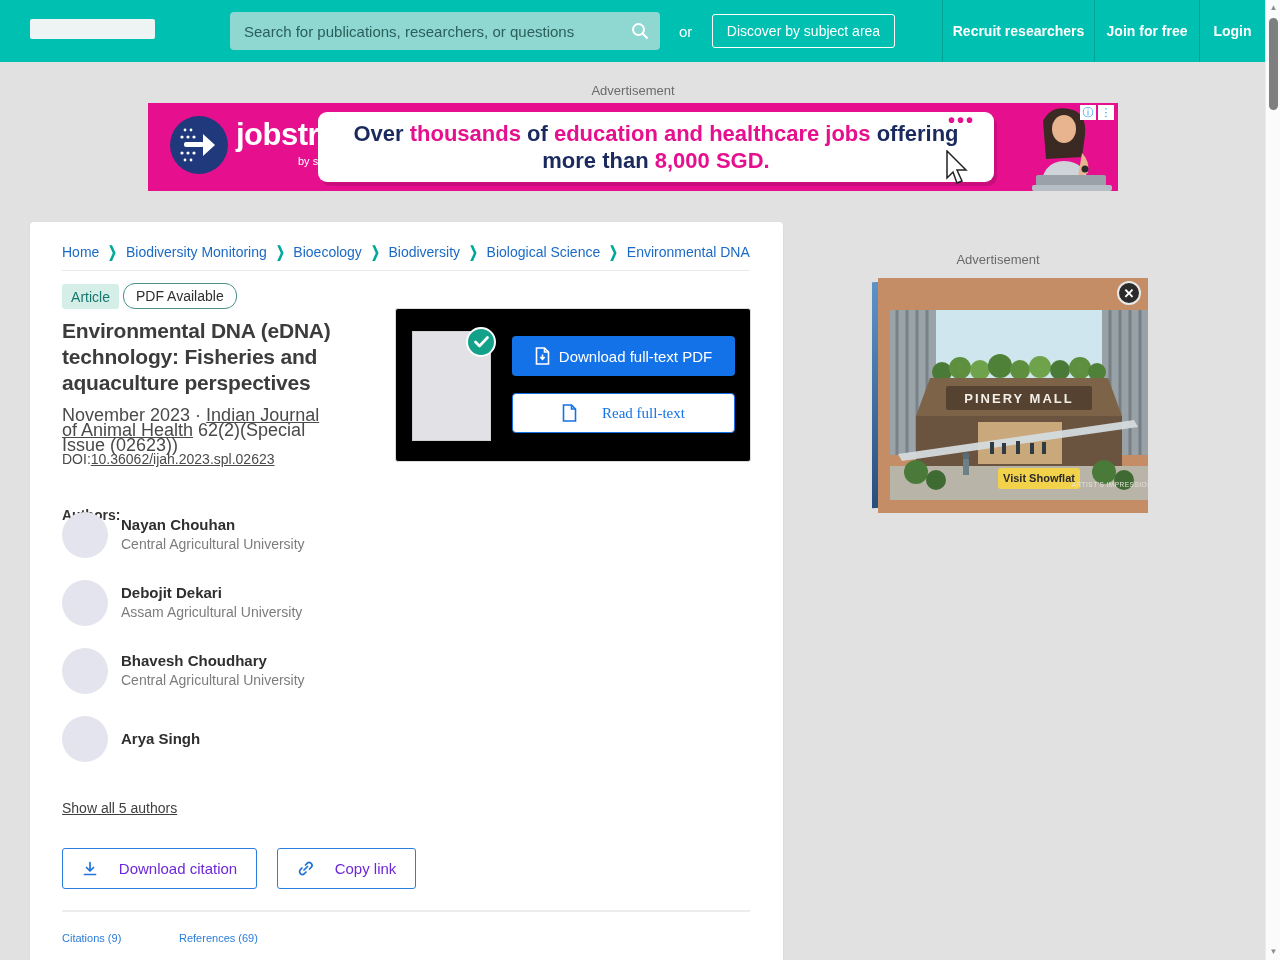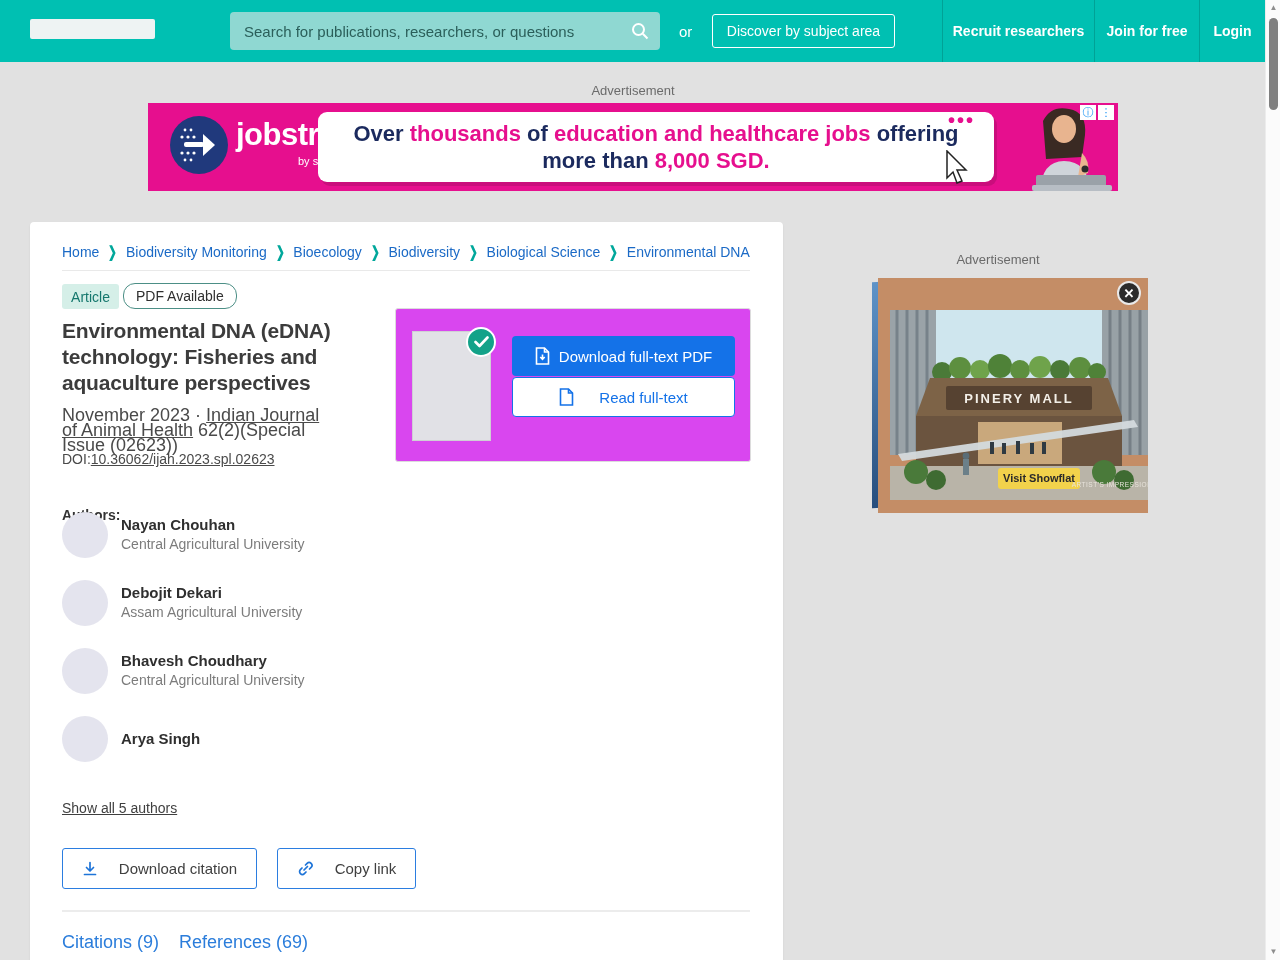--- a/index.html
+++ b/index.html
@@ -62,45 +62,45 @@
   .badge-pdf{position:absolute;left:93px;top:61px;height:26px;padding:0 12px;border:1px solid #4c8f86;color:#2f2f2f;
     font-size:14px;border-radius:12px;display:flex;align-items:center;justify-content:center;background:#fff;}
 
   .title{position:absolute;left:32px;top:96px;width:295px;font-size:21px;line-height:26px;font-weight:bold;color:#3c3c3c;letter-spacing:-0.2px;}
   .pubinfo{position:absolute;left:32px;top:186px;width:272px;font-size:18px;line-height:15px;color:#4a4a4a;}
   .pubinfo a{color:#4a4a4a;text-decoration:underline;cursor:pointer;}
   .doiline{position:absolute;left:32px;top:229px;font-size:14px;color:#4a4a4a;}
   .doiline a{color:#4a4a4a;text-decoration:underline;cursor:pointer;}
 
   
-  .dl-panel{position:absolute;left:365px;top:86px;width:356px;height:154px;border:1px solid #dcdcdc;border-radius:3px;background:#d946ef;}
+  .dl-panel{position:absolute;left:365px;top:86px;width:356px;height:154px;border:1px solid #dcdcdc;border-radius:3px;background:#000000;}
   .thumb{position:absolute;left:16px;top:22px;width:79px;height:110px;background:#e1e1e6;border:1px solid #cfcfd4;}
   .check-badge{position:absolute;left:70px;top:18px;width:30px;height:30px;border-radius:50%;background:var(--check);
     border:2px solid #fff;display:flex;align-items:center;justify-content:center;}
   .btn-primary{position:absolute;left:116px;top:27px;width:223px;height:40px;background:var(--blue);border:none;border-radius:4px;
     color:#fff;font-size:15px;font-family:"Liberation Sans",sans-serif;display:flex;align-items:center;justify-content:center;gap:9px;cursor:pointer;}
-  .btn-outline-b{position:absolute;left:116px;top:68px;width:223px;height:40px;background:#fff;border:1px solid var(--blue);border-radius:4px;
-    color:var(--blue);font-size:15px;font-family:Liberation Sans, sans-serif;display:flex;align-items:center;justify-content:center;gap:25px;cursor:pointer;}
+  .btn-outline-b{position:absolute;left:116px;top:84px;width:223px;height:40px;background:#fff;border:1px solid var(--blue);border-radius:4px;
+    color:var(--blue);font-size:15px;font-family:Liberation Serif, serif;display:flex;align-items:center;justify-content:center;gap:25px;cursor:pointer;}
 
   
   .authors-label{position:absolute;left:32px;top:258px;font-size:14px;font-weight:bold;color:#333;margin-top:27px;}
   .author-row{position:absolute;left:32px;width:300px;height:46px;}
   .avatar{position:absolute;left:0;top:0;width:46px;height:46px;border-radius:50%;background:#e4e4ee;cursor:pointer;}
   .a-name{position:absolute;left:59px;top:4px;font-size:15px;font-weight:bold;color:#2f2f2f;cursor:pointer;}
   .a-aff{position:absolute;left:59px;top:24px;font-size:14px;color:#7c7c7c;}
   .a-name.center{top:14px;}
   .show-all{position:absolute;left:32px;top:578px;font-size:14px;color:#3f3f3f;text-decoration:underline;cursor:pointer;}
 
   .btn-cite{position:absolute;left:32px;top:626px;width:195px;height:41px;}
   .btn-copy{position:absolute;left:247px;top:626px;width:139px;height:41px;}
-  .ghost-btn{background:#fff;border:1px solid #2b7de0;border-radius:3px;color:#404040;font-size:15px;
+  .ghost-btn{background:#fff;border:1px solid #2b7de0;border-radius:3px;color:#6d28d9;font-size:15px;
     font-family:"Liberation Sans",sans-serif;display:flex;align-items:center;justify-content:center;gap:21px;width:100%;height:100%;cursor:pointer;}
 
   .tabs-rule{position:absolute;left:32px;top:688px;width:688px;border-bottom:2px solid #ececec;}
-  .tab-link{position:absolute;top:710px;font-size:18px;color:#2b7ddb;cursor:pointer;}
+  .tab-link{position:absolute;top:710px;font-size:11px;color:#2b7ddb;cursor:pointer;}
   .tab-cit{left:32px;} .tab-ref{left:149px;}
 
   
   .ad-label-side{position:absolute;left:878px;top:252px;width:240px;text-align:center;font-size:13px;color:#6a6a6a;}
   .side-ad{position:absolute;left:878px;top:278px;width:270px;height:235px;background:var(--tan);}
   .side-ad-sliver{position:absolute;left:872px;top:282px;width:9px;height:226px;background:linear-gradient(#5e93c8,#274e7d);transform:skewY(-3deg);}
   .side-ad-img{position:absolute;left:12px;top:32px;width:258px;height:190px;display:block;}
   .side-ad-close{position:absolute;left:239px;top:3px;width:24px;height:24px;border-radius:50%;background:#2b2b2b;
     border:2px solid #e9e9e9;color:#fff;font-size:13px;font-weight:bold;display:flex;align-items:center;justify-content:center;cursor:pointer;line-height:1;}
 </style>

